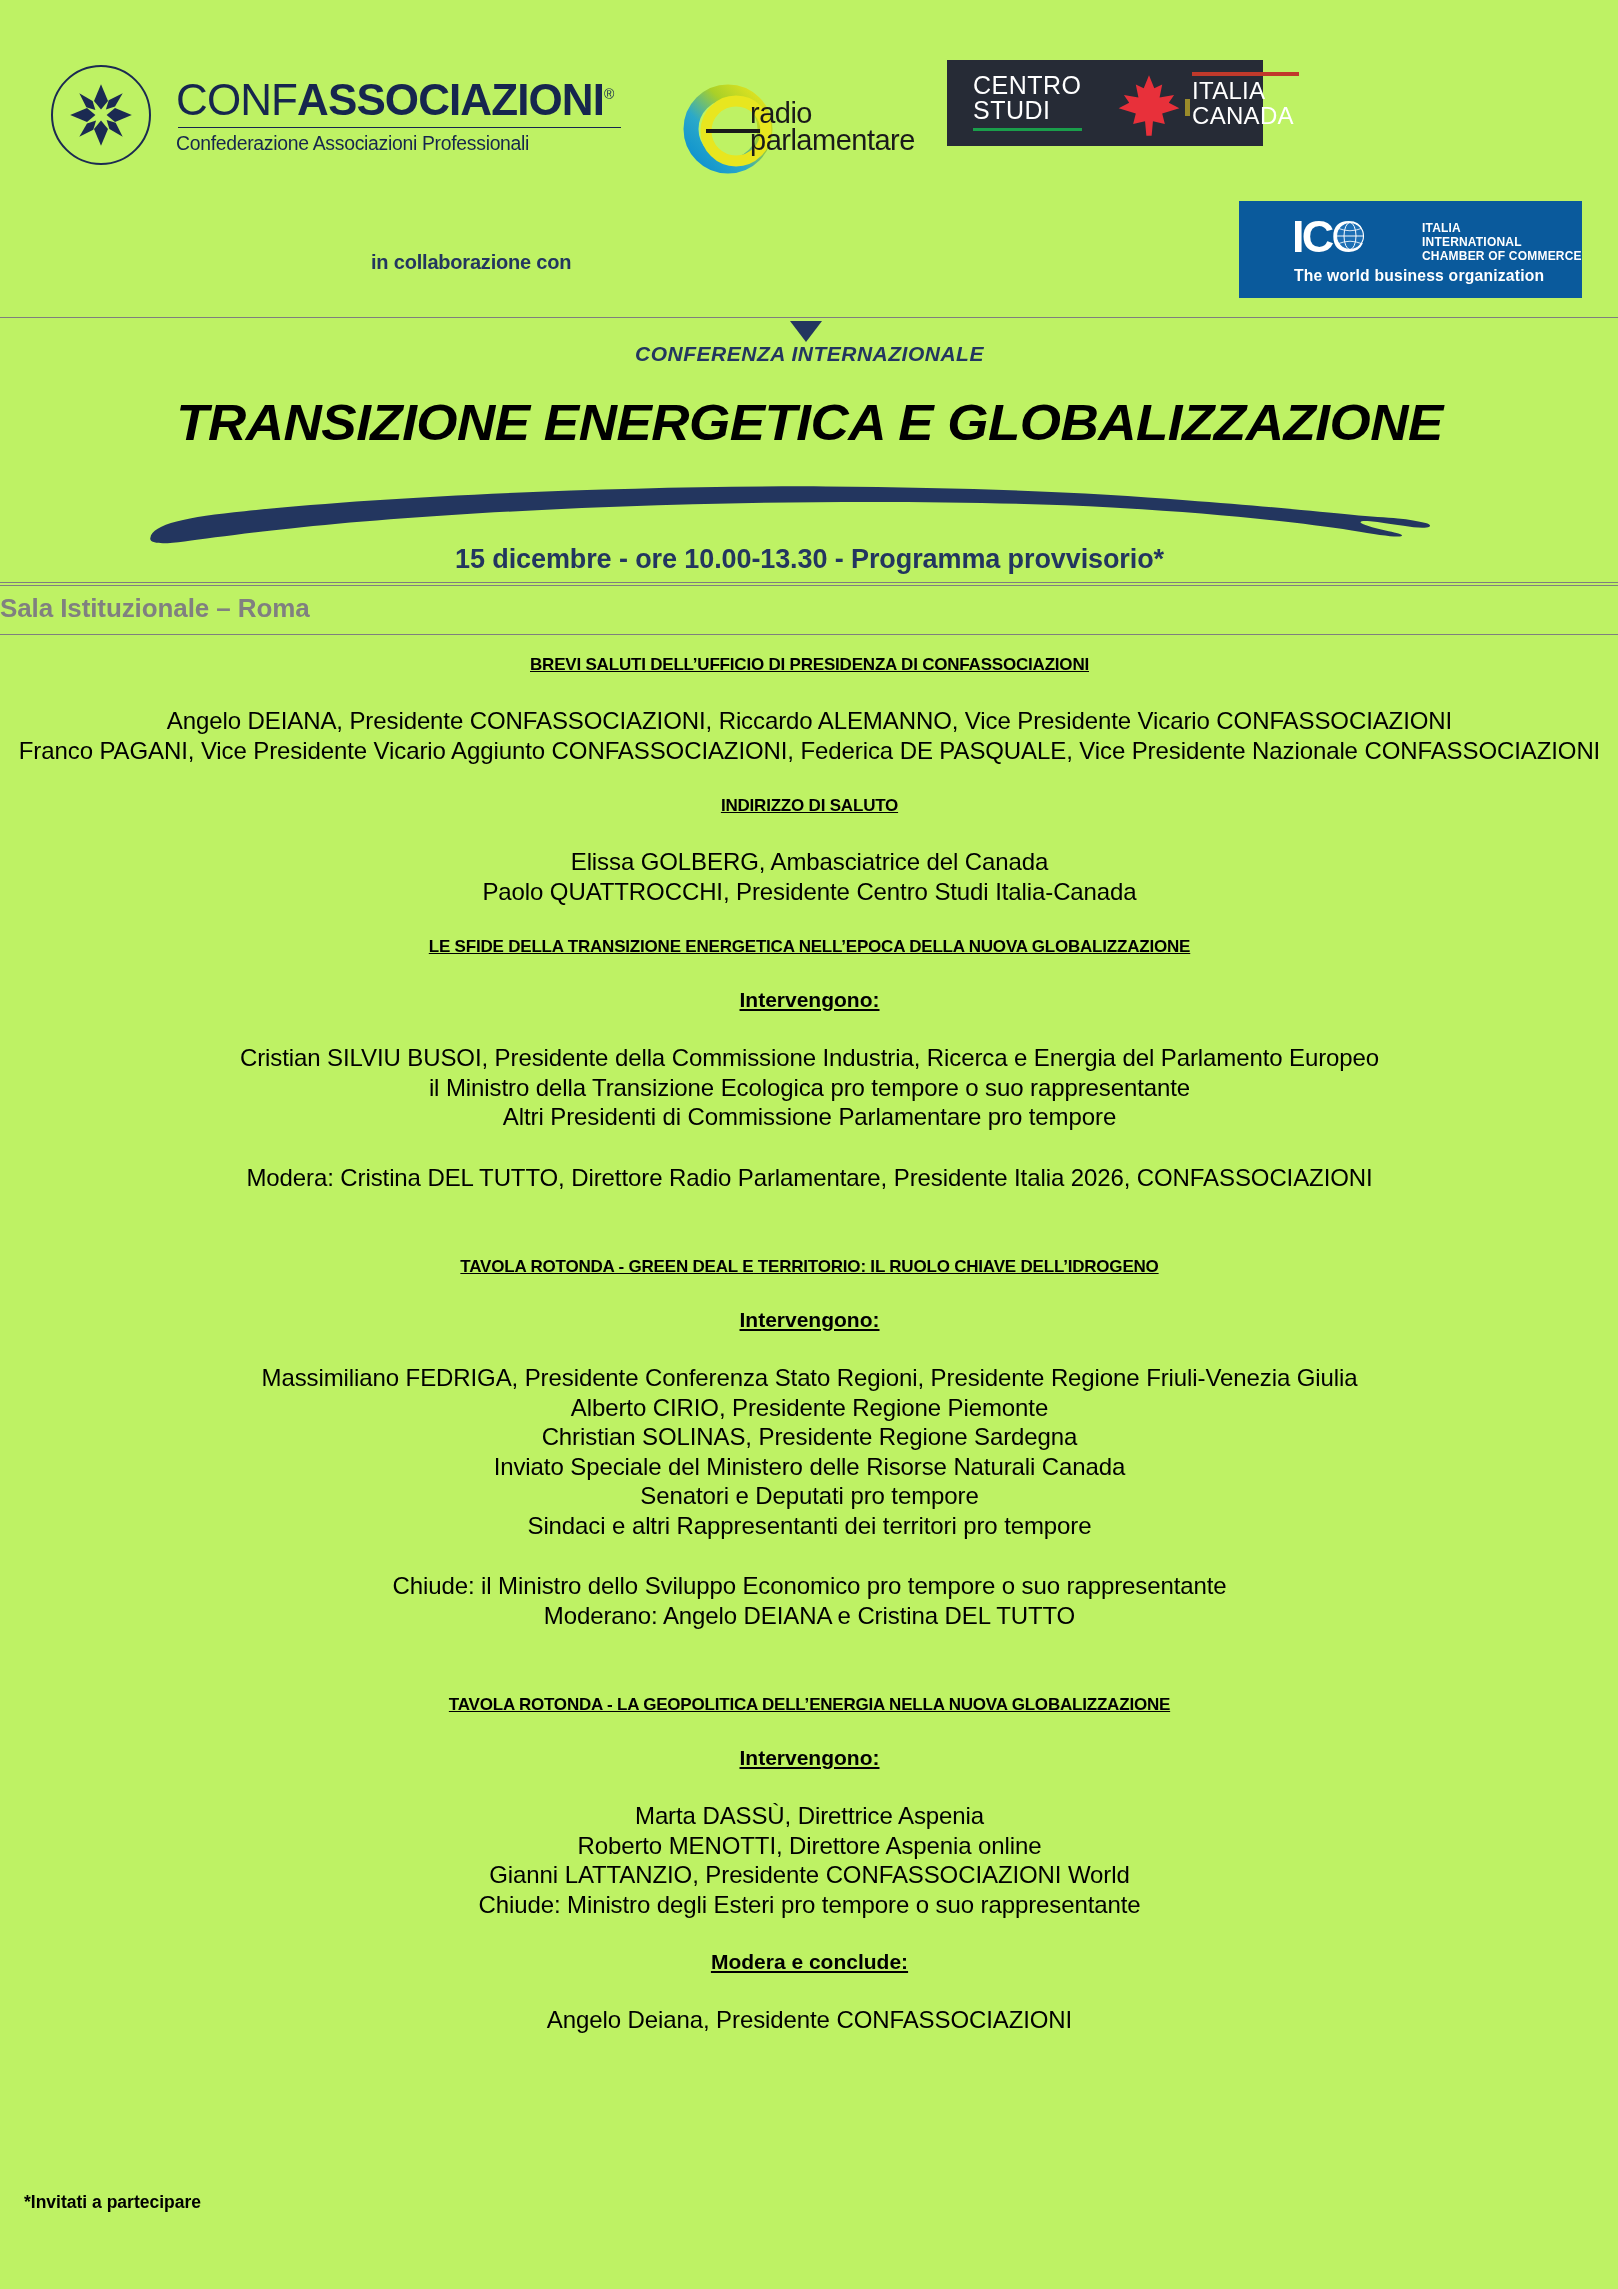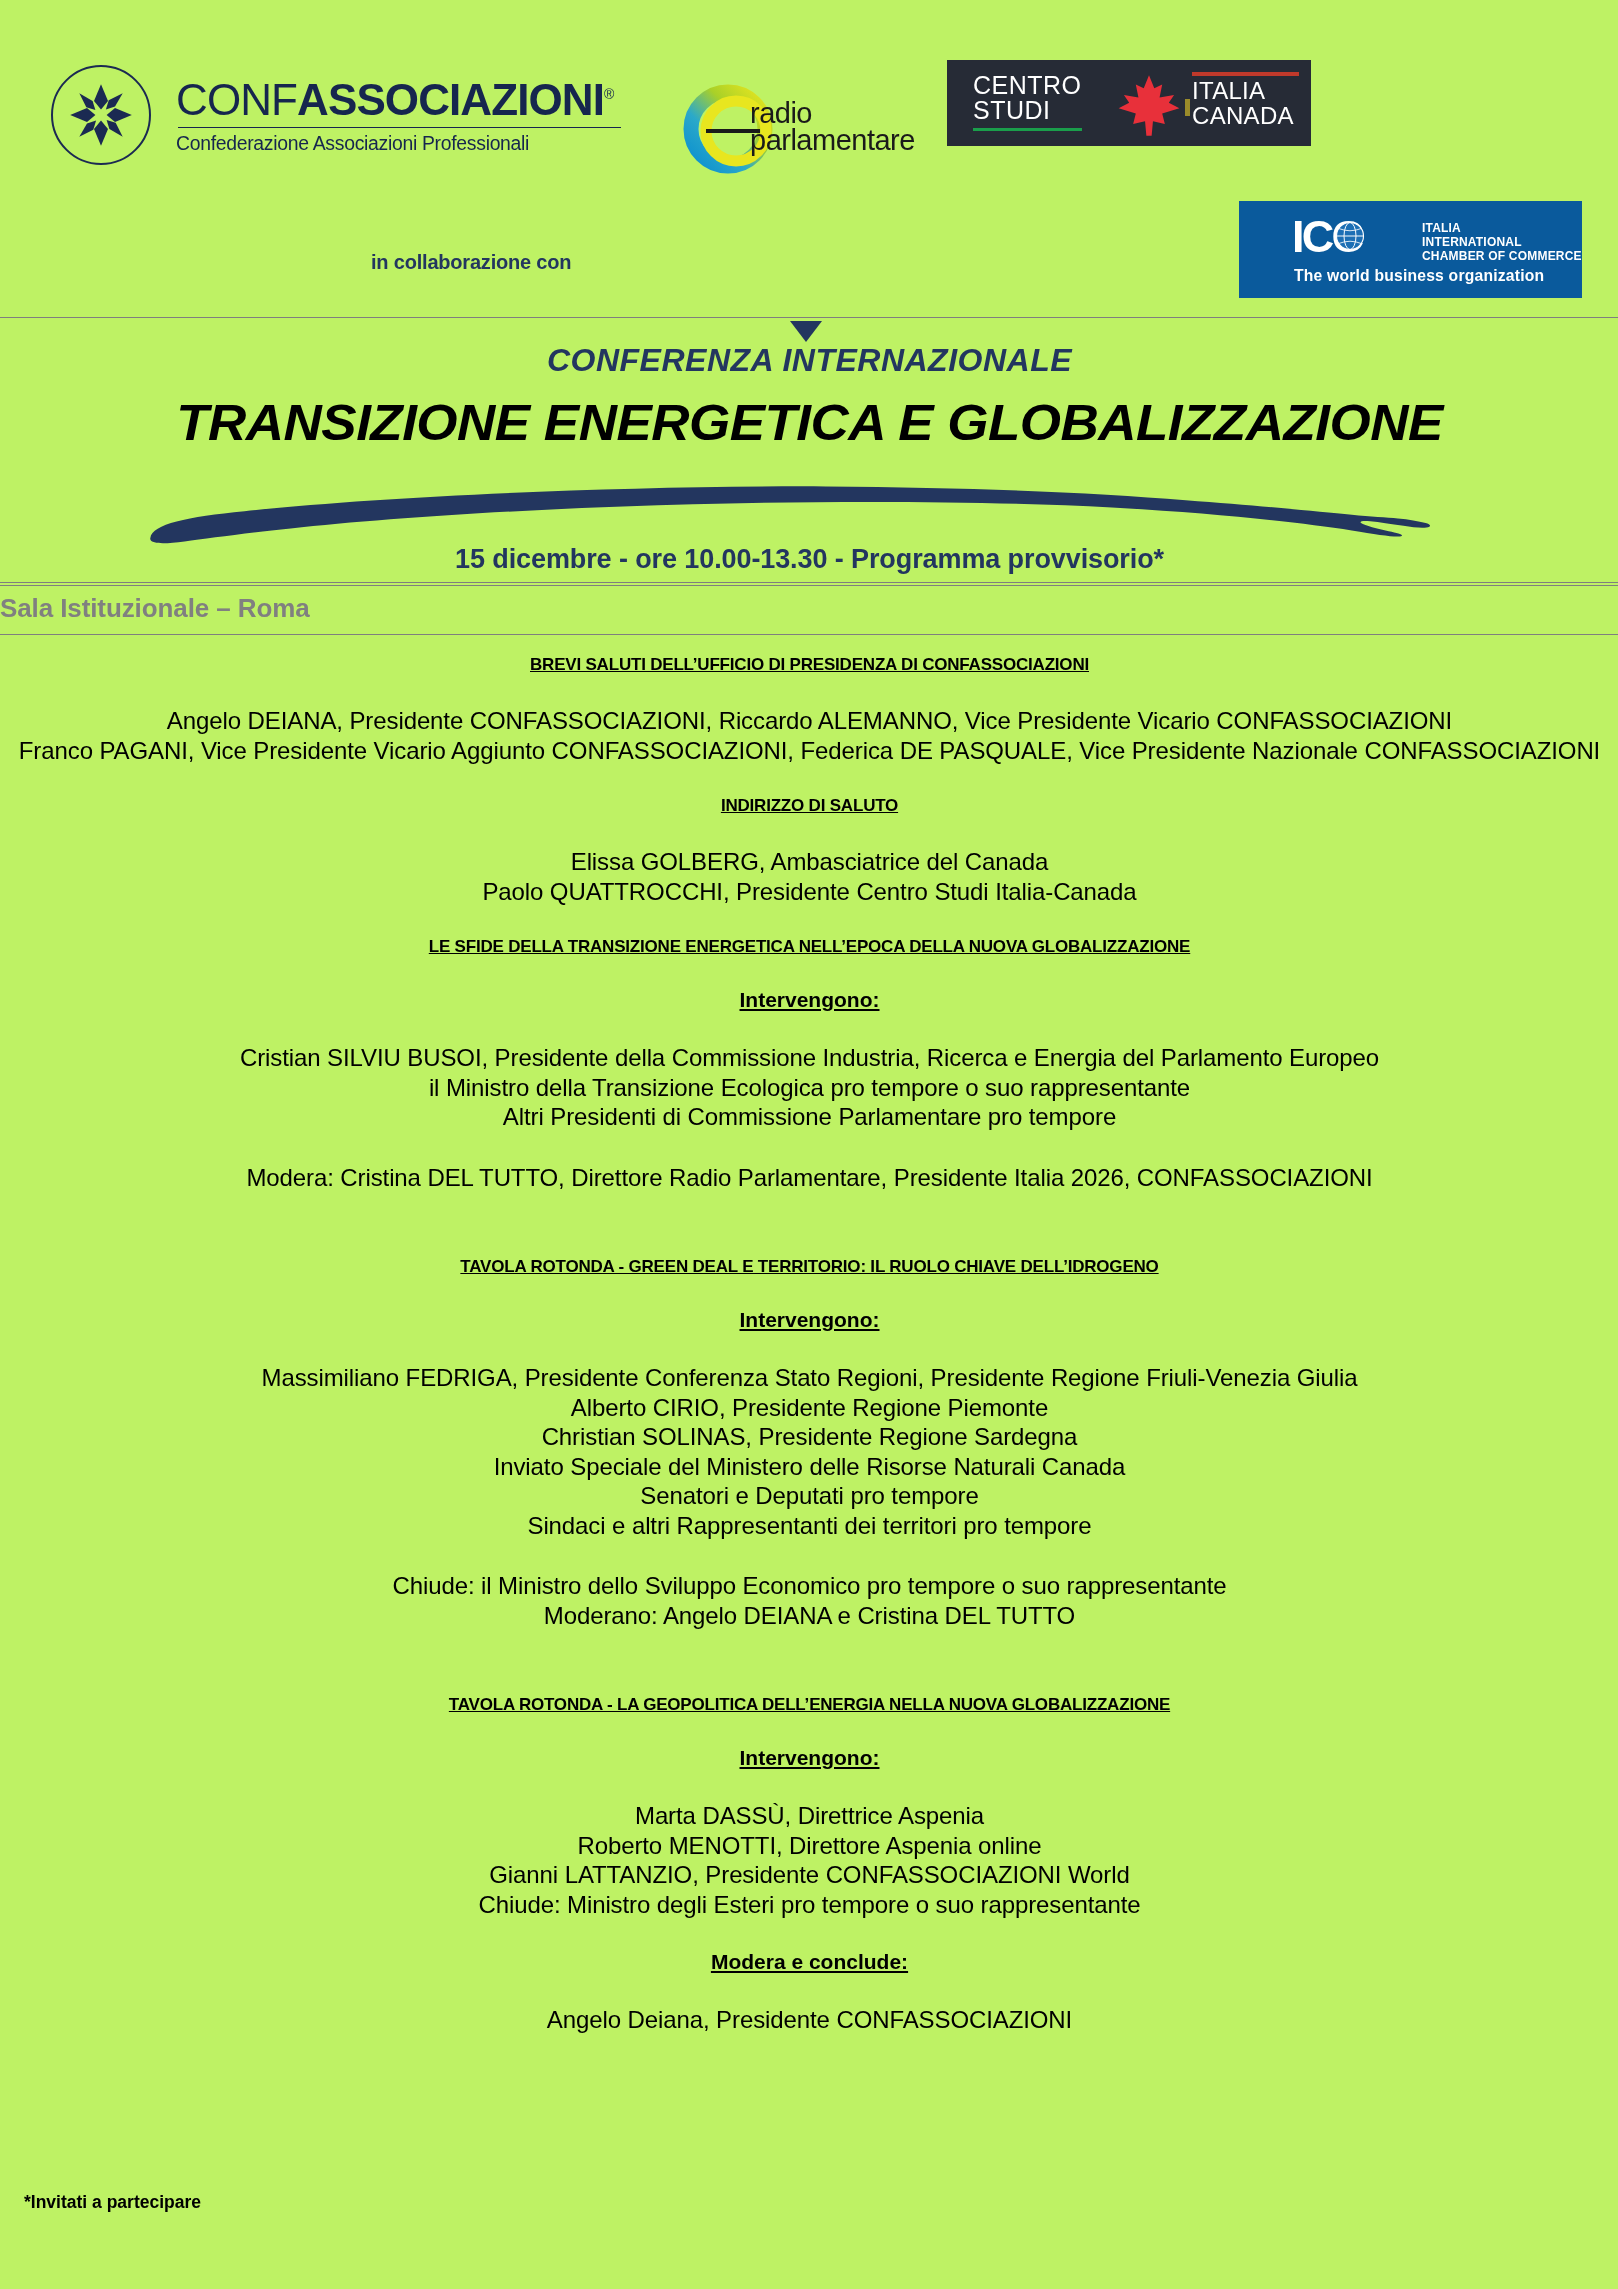--- a/index.html
+++ b/index.html
@@ -112,21 +112,21 @@
     width: 54px;
     height: 3.7px;
     background: #1a1a1a;
   }
 
   
   .logo-centro {
     position: absolute;
     left: 947px;
     top: 60px;
-    width: 364px;
+    width: 316px;
     height: 86px;
     background: #262b36;
   }
   .cs-left {
     position: absolute;
     left: 26px;
     top: 13px;
     color: #ffffff;
     font-size: 25px;
     line-height: 1.0;
@@ -245,21 +245,21 @@
     width: 0; height: 0;
     border-left: 16.6px solid transparent;
     border-right: 16.6px solid transparent;
     border-top: 21px solid #23365f;
   }
   .conf-kicker {
     position: absolute;
     left: 0; right: 0;
     top: 342px;
     text-align: center;
-    font-size: 32px;
+    font-size: 21px;
     font-weight: 700;
     font-style: italic;
     color: #23365f;
     letter-spacing: 0.5px;
   }
   .main-title {
     position: absolute;
     left: 0; right: 0;
     top: 394px;
     text-align: center;

